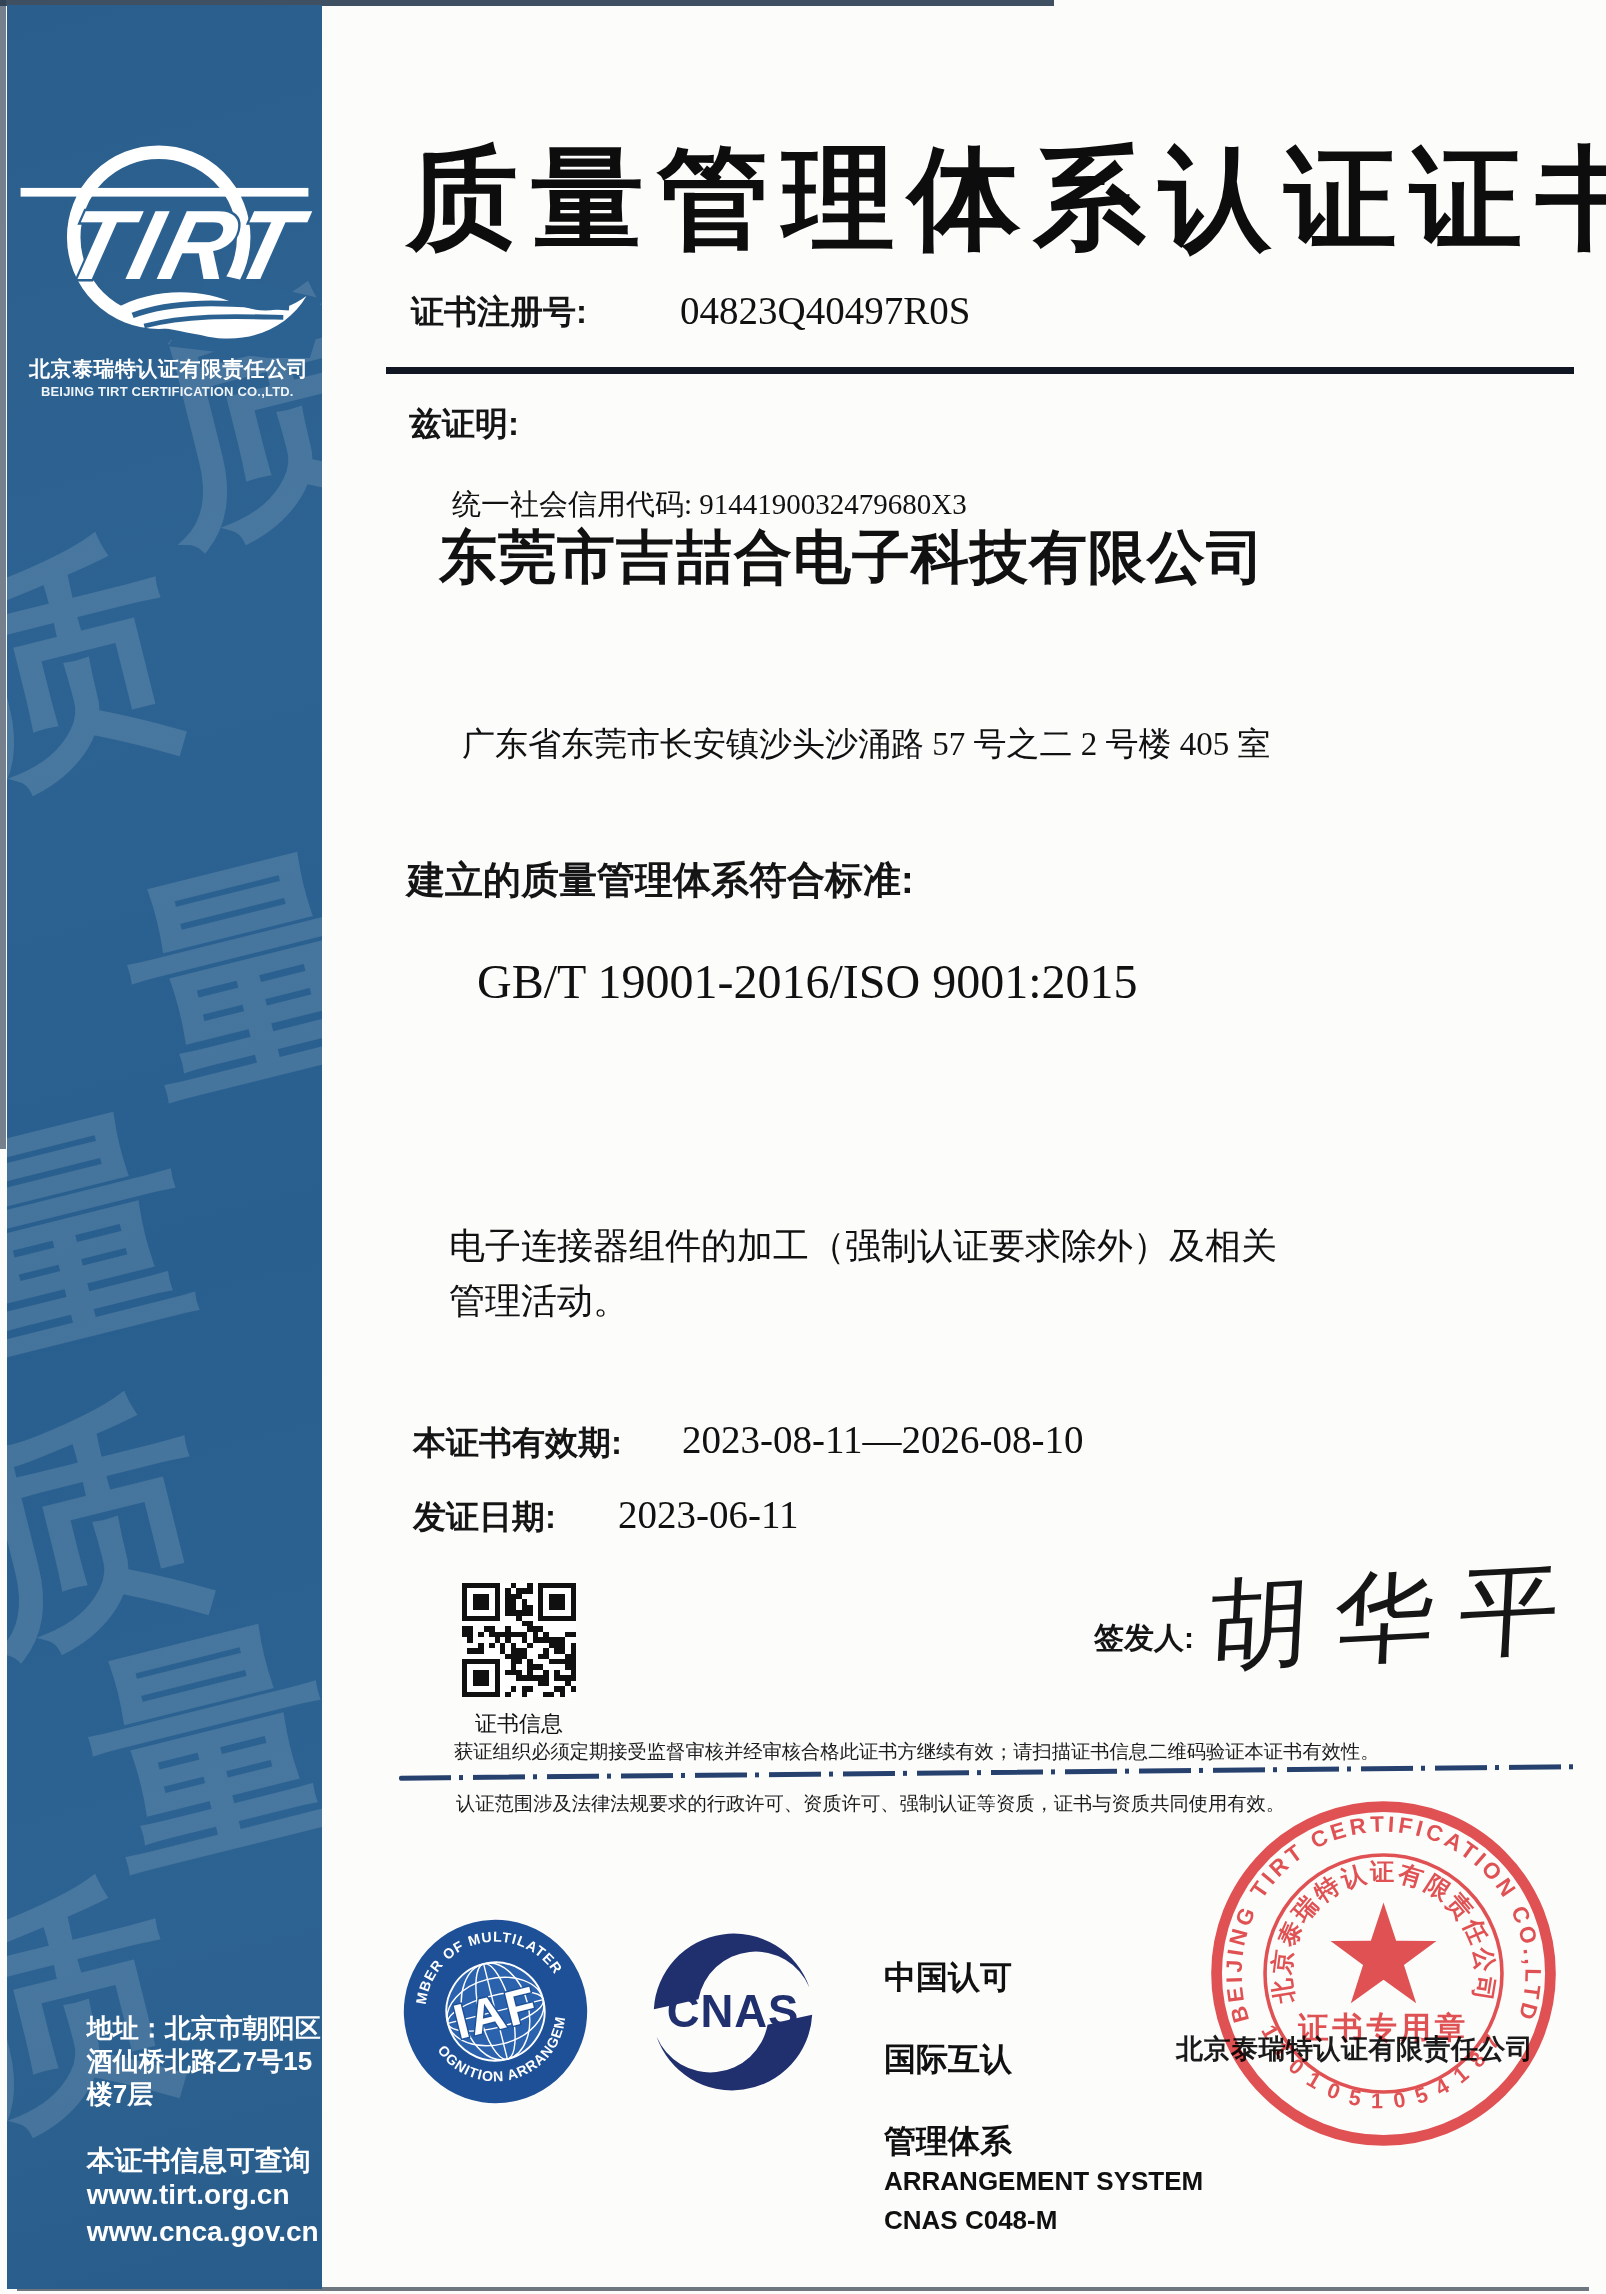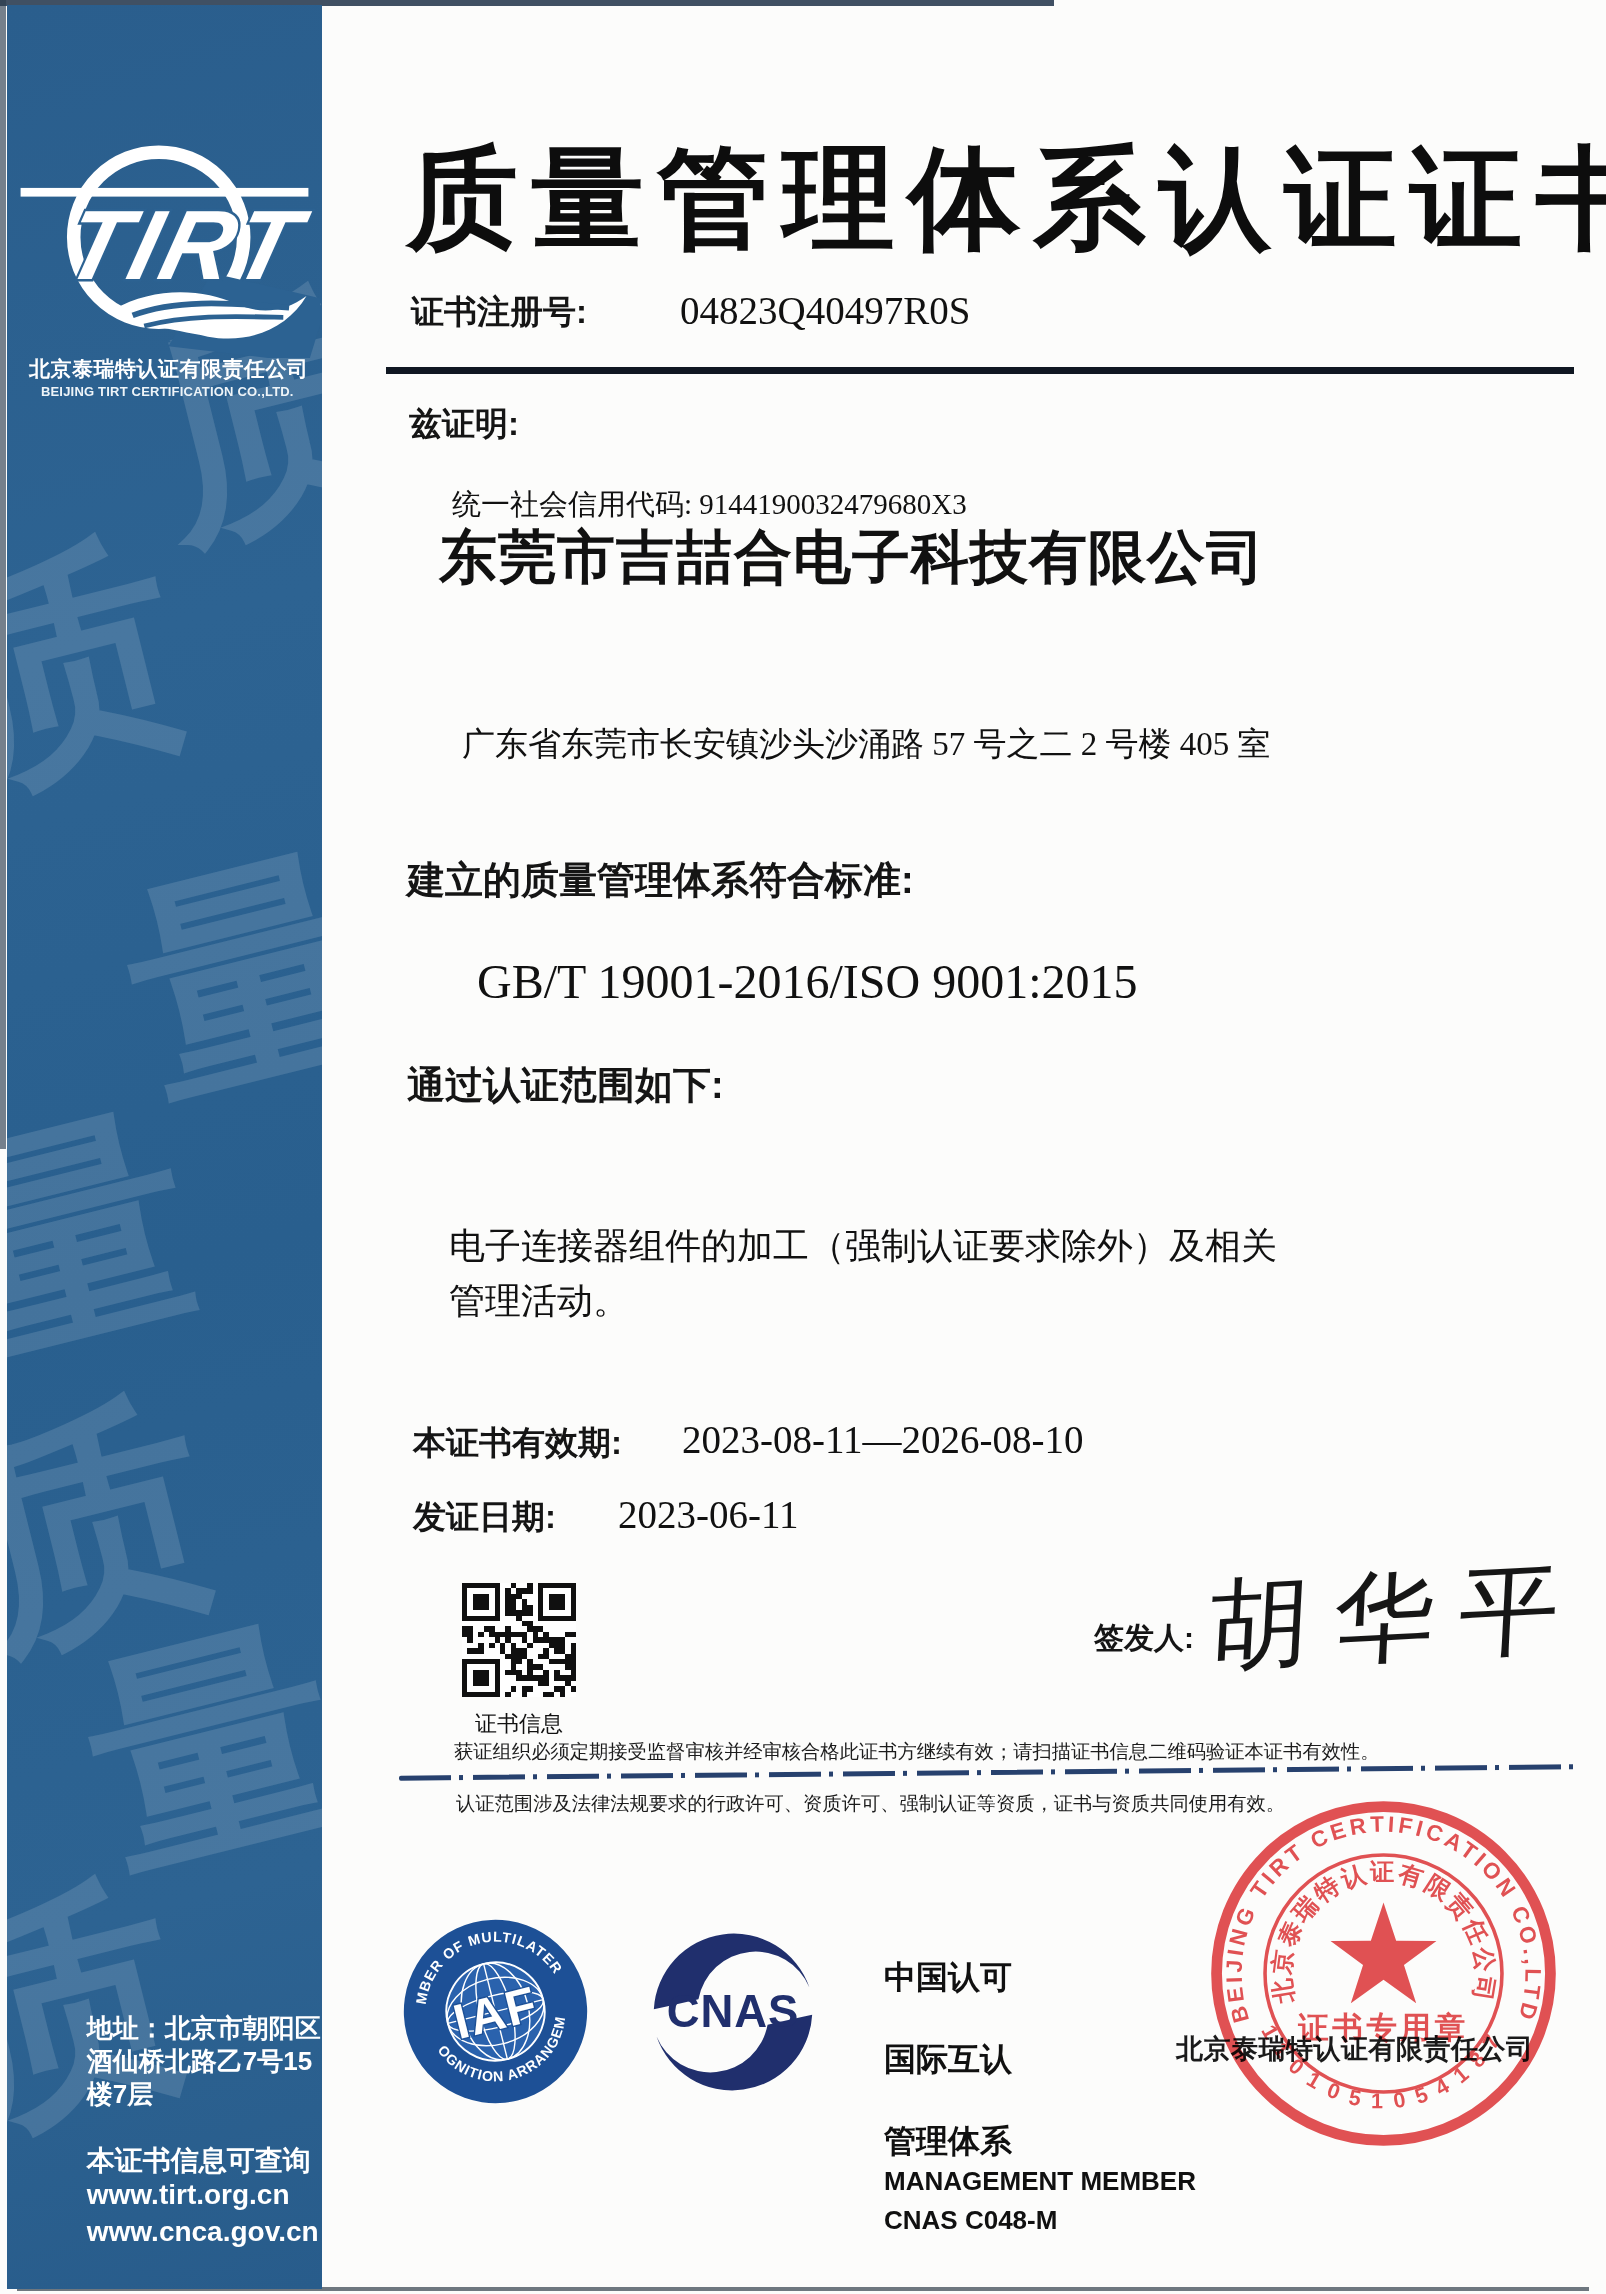--- a/index.html
+++ b/index.html
@@ -94,21 +94,20 @@
   </div>
 
   <div class="abs hei" style="left:439px;top:519px;font-size:58px;font-weight:900;letter-spacing:1px;white-space:nowrap;">东莞市吉喆合电子科技有限公司</div>
 
   <div class="abs song" style="left:462px;top:722px;font-size:33px;white-space:nowrap;">广东省东莞市长安镇沙头沙涌路 57 号之二 2 号楼 405 室</div>
 
   <div class="abs hei label" style="left:407px;top:855px;font-size:38px;">建立的质量管理体系符合标准:</div>
 
   <div class="abs song" style="left:449px;top:954px;font-size:48px;white-space:nowrap;margin-left:28px;">GB/T 19001-2016/ISO 9001:2015</div>
 
-  <div class="abs hei label" style="left:407px;top:1060px;font-size:38px;">通过认证范围如下:</div>
 
   <div class="abs song" style="left:449px;top:1222px;font-size:36px;white-space:nowrap;">电子连接器组件的加工（强制认证要求除外）及相关</div>
   <div class="abs song" style="left:449px;top:1277px;font-size:36px;white-space:nowrap;">管理活动。</div>
 
   <div class="abs hei label" style="left:413px;top:1421px;font-size:33px;">本证书有效期:</div>
   <div class="abs song" style="left:682px;top:1417px;font-size:39px;white-space:nowrap;">2023-08-11—2026-08-10</div>
 
   <div class="abs hei label" style="left:413px;top:1495px;font-size:33px;">发证日期:</div>
   <div class="abs song" style="left:618px;top:1492px;font-size:39px;white-space:nowrap;">2023-06-11</div>
 
@@ -289,21 +288,21 @@
   <svg class="abs" style="left:642px;top:1921px;" width="182" height="182" viewBox="0 0 200 200">
     <path d="M13,97 A88,88 0 0 1 184,73 A64,64 0 0 0 62,86 Q32,93 13,97 Z" fill="#202f6d"></path>
     <path d="M13,97 A88,88 0 0 1 184,73 A64,64 0 0 0 62,86 Q32,93 13,97 Z" fill="#202f6d" transform="rotate(180 100 100)"></path>
     <text x="100" y="117" text-anchor="middle" font-family="Liberation Sans, sans-serif" font-size="50" font-weight="bold" fill="#202f6d" letter-spacing="1">CNAS</text>
   </svg>
 
   <div class="abs hei accred" style="left:884px;top:1916px;color:#101010;">
     <div class="cjk">中国认可</div>
     <div class="cjk">国际互认</div>
     <div class="cjk">管理体系</div>
-    <div class="en">MANAGEMENT MEMBER</div>
+    <div class="en">ARRANGEMENT SYSTEM</div>
     <div class="en">CNAS C048-M</div>
   </div>
 
   <div class="abs issuer" style="left:1176px;top:2031px;">北京泰瑞特认证有限责任公司</div>
 
   <svg class="seal" viewBox="0 0 400 400">
     <defs>
       <path id="sealEn" d="M56.8,266.8 A158,158 0 1 1 343.2,266.8"></path>
       <path id="sealCn" d="M99.5,226.9 A104,104 0 1 1 300.5,226.9"></path>
       <path id="sealNum" d="M59,251.3 A150,150 0 0 0 341,251.3"></path>

